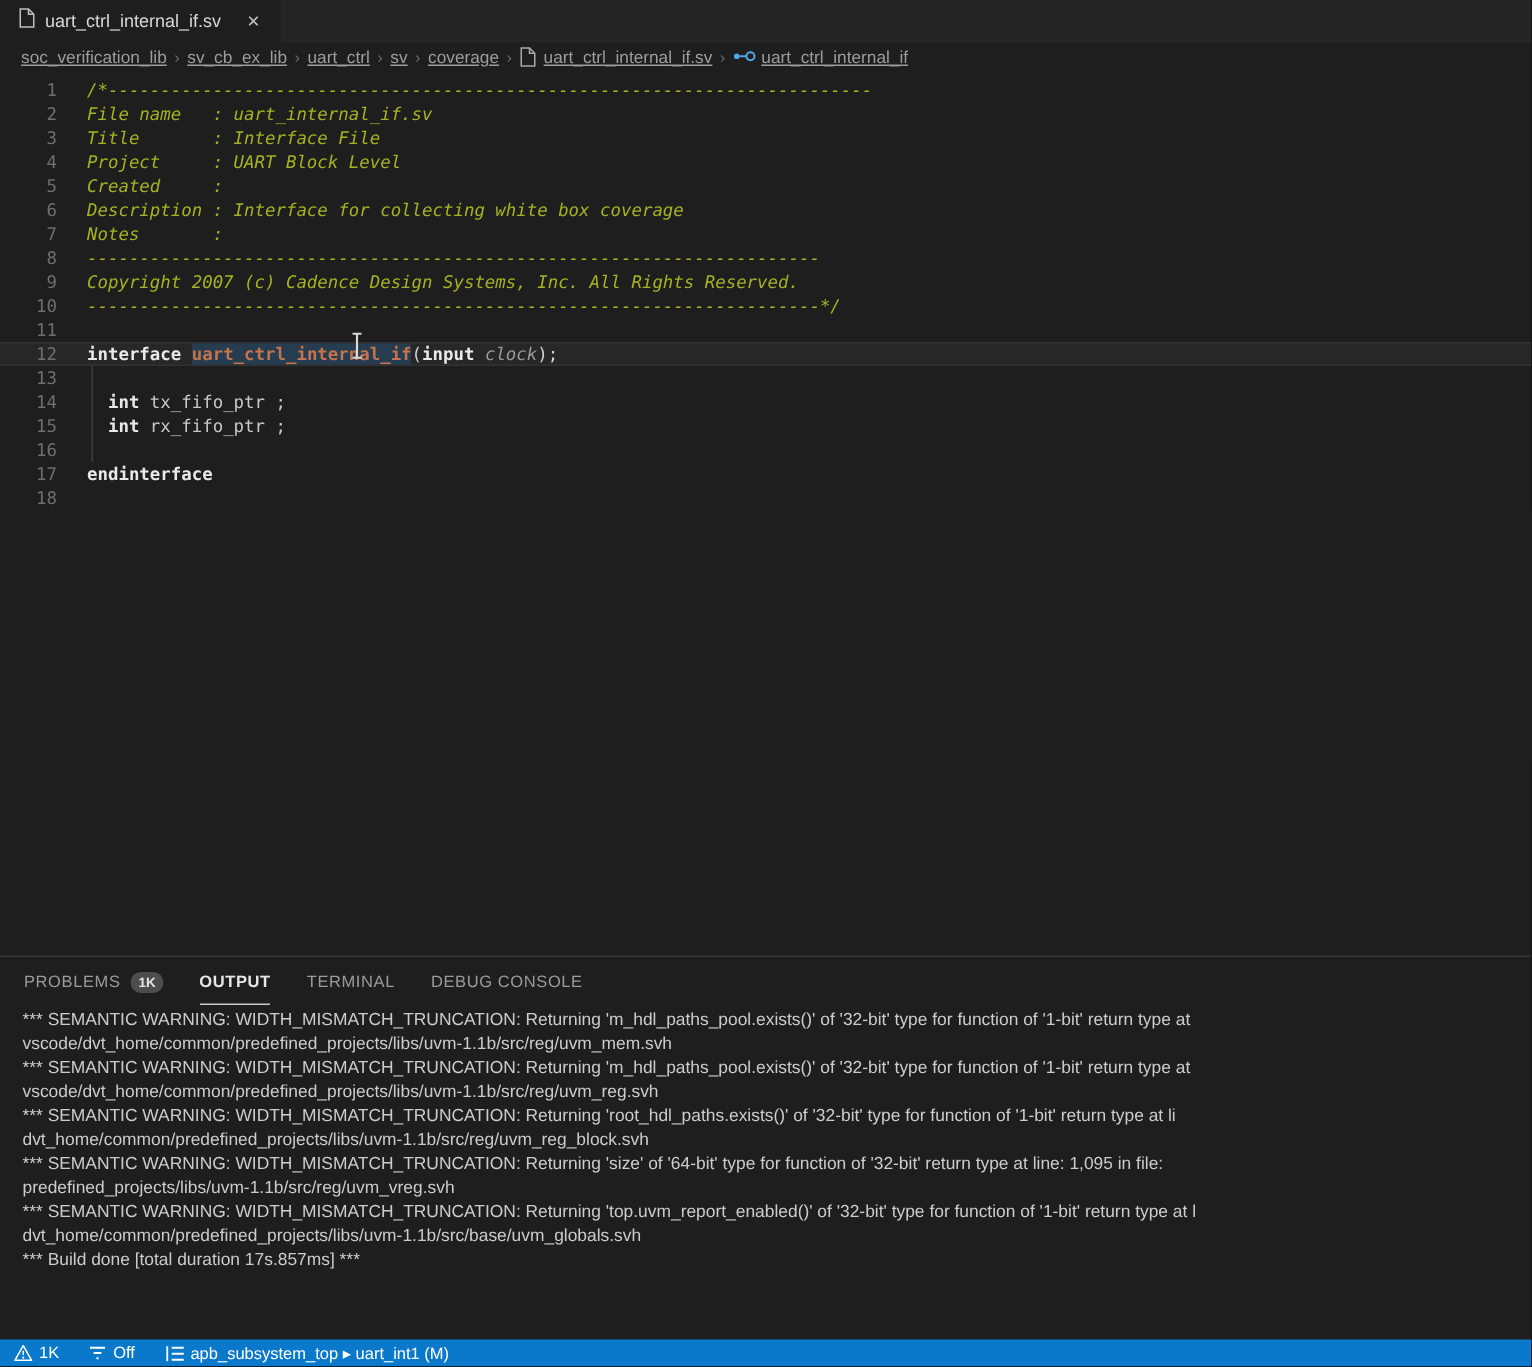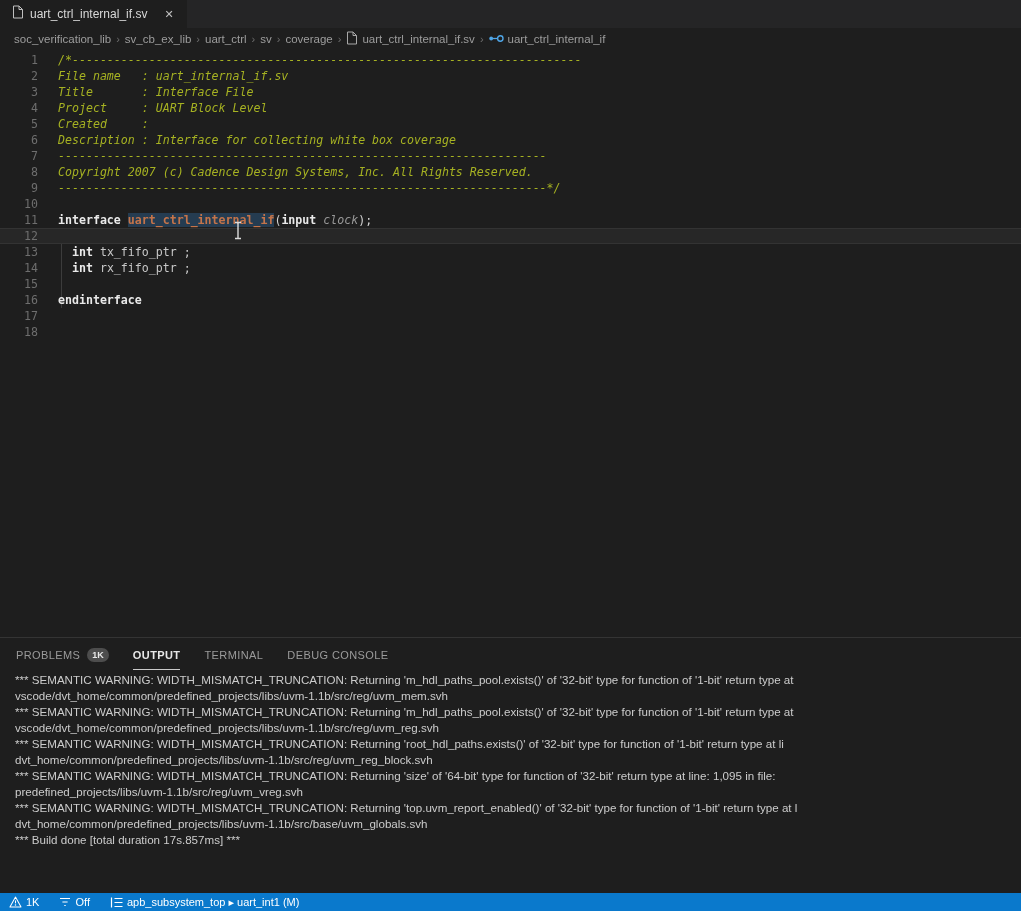--- a/index.html
+++ b/index.html
@@ -10,21 +10,21 @@
   }
   
   .tabbar { position:absolute; top:0; left:0; width:100%; height:28px; background:#252526; display:flex; }
   .tab { height:28px; min-width:160px; padding:0 10px 0 12px; background:#1e1e1e;
          display:flex; align-items:center; gap:6px; cursor:pointer; }
   .tab-label { color:#d8d8d8; font-size:12px; }
   .tab-close { color:#c0c0c0; font-size:11px; margin-left:8px; padding:1px 3px; border-radius:3px; }
   
   .breadcrumb { position:absolute; top:28px; left:0; width:100%; height:22px; background:#1e1e1e;
                 display:flex; align-items:center; padding-left:14px; font-size:11.5px; color:#9d9d9d; }
-  .crumb { display:flex; align-items:center; gap:4px; cursor:pointer; }
+  .crumb { display:flex; align-items:center; gap:4px; cursor:pointer;text-decoration:underline; }
   .crumb-sep { color:#6d6d6d; margin:0 5px; font-size:11px; }
   
   .editor { position:absolute; top:50px; left:0; width:100%; height:621px; background:#1e1e1e;
             font-family:"DejaVu Sans Mono", monospace; font-size:11.6px; line-height:16px; }
   .cur-line { position:absolute; left:0; top:178px; width:100%; height:16px;
               background:rgba(255,255,255,0.045);
               border-top:1px solid rgba(255,255,255,0.06); border-bottom:1px solid rgba(255,255,255,0.06); }
   .indent-guide { position:absolute; left:61px; top:194px; width:1px; height:64px; background:#3c3c3c; }
   .gutter { position:absolute; top:2px; left:0; width:38px; text-align:right; color:#6e6e6e; }
   .gutter div { height:16px; }
@@ -136,20 +136,21 @@
         <div>17</div>
         <div>18</div>
       </div>
     <div class="code" id="code">
         <div class="code-line"><span class="seg-comment">/*-------------------------------------------------------------------------</span></div>
         <div class="code-line"><span class="seg-comment">File name   : uart_internal_if.sv</span></div>
         <div class="code-line"><span class="seg-comment">Title       : Interface File</span></div>
         <div class="code-line"><span class="seg-comment">Project     : UART Block Level</span></div>
         <div class="code-line"><span class="seg-comment">Created     :</span></div>
         <div class="code-line"><span class="seg-comment">Description : Interface for collecting white box coverage</span></div>
+        <div class="code-line"><span class="seg-comment">Notes       :</span></div>
         <div class="code-line"><span class="seg-comment">----------------------------------------------------------------------</span></div>
         <div class="code-line"><span class="seg-comment">Copyright 2007 (c) Cadence Design Systems, Inc. All Rights Reserved.</span></div>
         <div class="code-line"><span class="seg-comment">----------------------------------------------------------------------*/</span></div>
         <div class="code-line"></div>
         <div class="code-line"><span class="seg-keyword">interface</span><span class="seg-plain"> </span><span class="seg-ident">uart_ctrl_internal_if</span><span class="seg-plain">(</span><span class="seg-keyword">input</span><span class="seg-plain"> </span><span class="seg-param">clock</span><span class="seg-plain">);</span></div>
         <div class="code-line"></div>
         <div class="code-line"><span class="seg-plain">  </span><span class="seg-keyword">int</span><span class="seg-plain"> </span><span class="seg-vartxt">tx_fifo_ptr ;</span></div>
         <div class="code-line"><span class="seg-plain">  </span><span class="seg-keyword">int</span><span class="seg-plain"> </span><span class="seg-vartxt">rx_fifo_ptr ;</span></div>
         <div class="code-line"></div>
         <div class="code-line"><span class="seg-keyword">endinterface</span></div>

